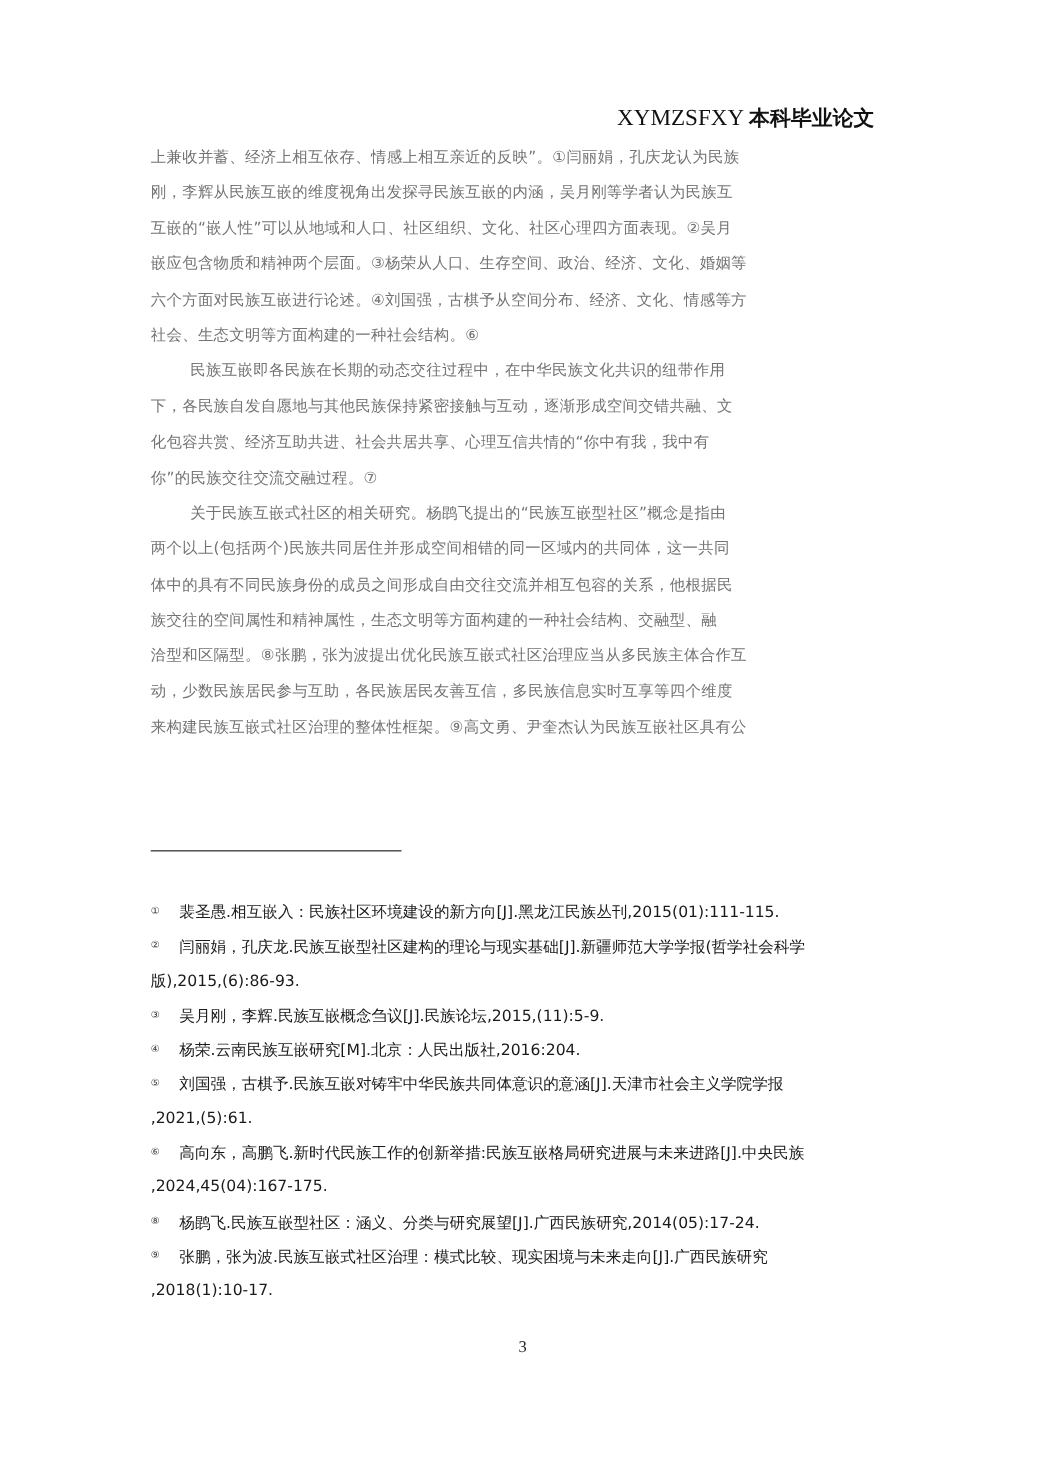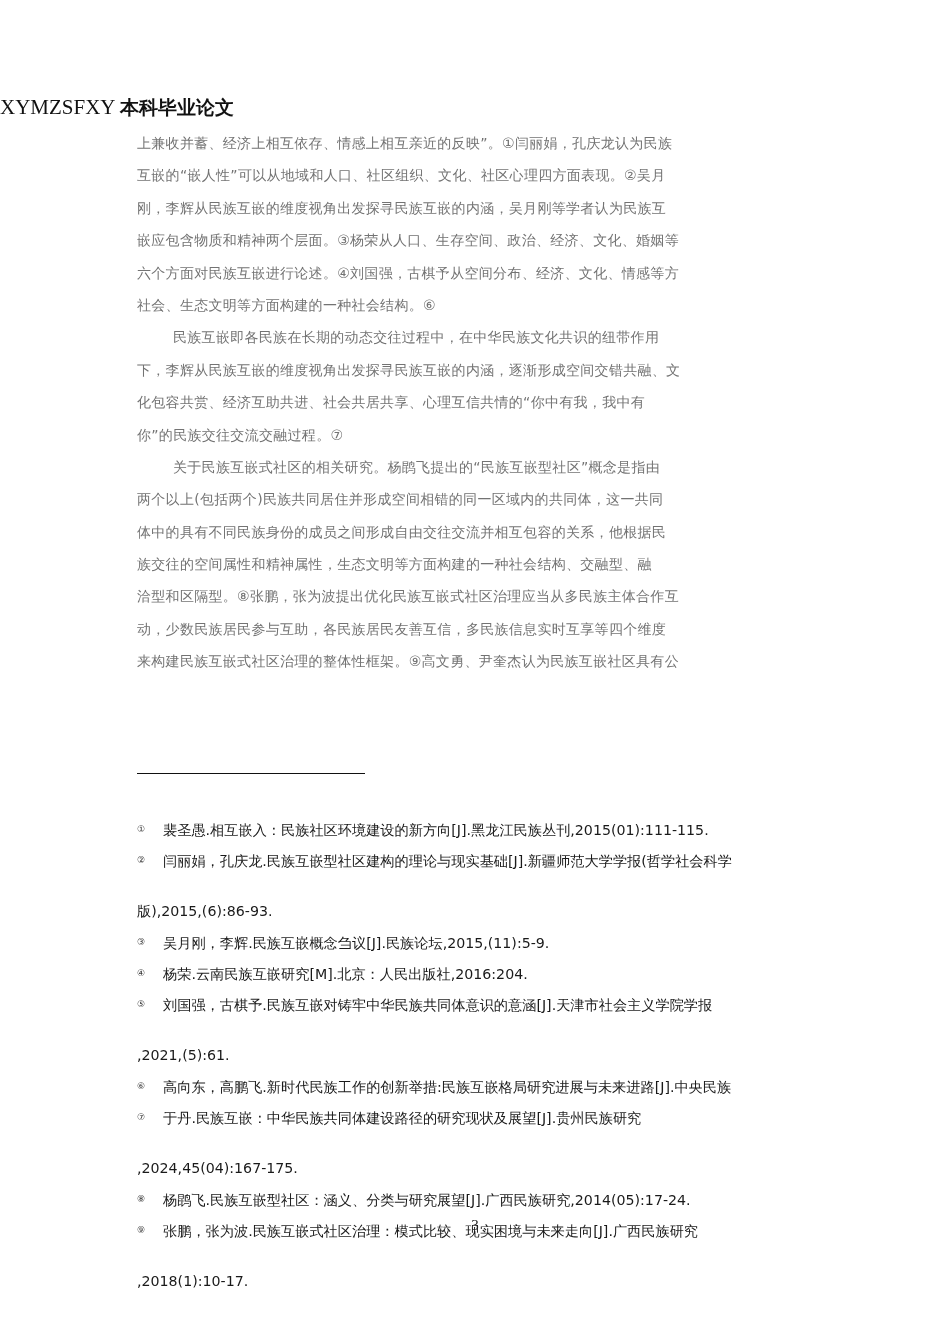--- a/index.html
+++ b/index.html
@@ -3,60 +3,60 @@
   <meta charset="utf-8">
   <style>
     html, body { margin: 0; padding: 0; background: #ffffff; }
     body {
       width: 950px; height: 1344px; position: relative; overflow: hidden;
       font-family: "DejaVu Serif", "Liberation Serif", serif;
       color: #111;
     }
     .header {
       position: absolute; top: 93px; left: 0; width: 795px;
-      text-align: left; font-size: 21px; line-height: 28px;
+      text-align: right; font-size: 21px; line-height: 28px;
       font-family: "Liberation Serif", serif; color: #111;
     }
     .header .cn { font-family: "DejaVu Sans", sans-serif; font-weight: bold; font-size: 19px; }
     .body-lines { position: absolute; left: 137px; top: 127px; width: 720px; }
     .line {
       height: 32.4px; line-height: 32.4px; font-size: 14px; white-space: nowrap;
       font-family: "DejaVu Sans", sans-serif; letter-spacing: 0.3px; color: #737373;
     }
     .line.indent { padding-left: 36px; }
     .fn-rule { position: absolute; left: 137px; top: 773px; width: 228px; height: 0; border-top: 1.3px solid #111; }
     .footnotes { position: absolute; left: 137px; top: 814px; width: 720px; }
     .fn-line {
       height: 31.3px; line-height: 31.3px; font-size: 14.2px; white-space: nowrap;
       font-family: "DejaVu Sans", sans-serif; color: #1a1a1a;
     }
     .fn-line .mark { display: inline-block; width: 26px; font-size: 9px; vertical-align: 3px; color: #333; }
-    .fn-line.cont { padding-left: 0; margin-top: 19px; }
+    .fn-line.cont { padding-left: 0; }
     .page-num {
       position: absolute; top: 1217px; left: 0; width: 950px; text-align: center;
       font-size: 15px; font-family: "Liberation Serif", serif; color: #222;
     }
   </style>
 </head>
 <body>
 
 <div class="header">
   <span>XYMZSFXY</span>
   <span class="cn">本科毕业论文</span>
 </div>
 
 <div class="body-lines" id="body-lines">
     <div class="line">上兼收并蓄、经济上相互依存、情感上相互亲近的反映”。①闫丽娟，孔庆龙认为民族</div>
+    <div class="line">刚，李辉从民族互嵌的维度视角出发探寻民族互嵌的内涵，吴月刚等学者认为民族互</div>
     <div class="line">互嵌的“嵌人性”可以从地域和人口、社区组织、文化、社区心理四方面表现。②吴月</div>
-    <div class="line">刚，李辉从民族互嵌的维度视角出发探寻民族互嵌的内涵，吴月刚等学者认为民族互</div>
     <div class="line">嵌应包含物质和精神两个层面。③杨荣从人口、生存空间、政治、经济、文化、婚姻等</div>
     <div class="line">六个方面对民族互嵌进行论述。④刘国强，古棋予从空间分布、经济、文化、情感等方</div>
     <div class="line">社会、生态文明等方面构建的一种社会结构。⑥</div>
     <div class="line indent">民族互嵌即各民族在长期的动态交往过程中，在中华民族文化共识的纽带作用</div>
-    <div class="line">下，李辉从民族互嵌的维度视角出发探寻民族互嵌的内涵，逐渐形成空间交错共融、文</div>
+    <div class="line">下，各民族自发自愿地与其他民族保持紧密接触与互动，逐渐形成空间交错共融、文</div>
     <div class="line">化包容共赏、经济互助共进、社会共居共享、心理互信共情的“你中有我，我中有</div>
     <div class="line">你”的民族交往交流交融过程。⑦</div>
     <div class="line indent">关于民族互嵌式社区的相关研究。杨鹍飞提出的“民族互嵌型社区”概念是指由</div>
     <div class="line">两个以上(包括两个)民族共同居住并形成空间相错的同一区域内的共同体，这一共同</div>
     <div class="line">体中的具有不同民族身份的成员之间形成自由交往交流并相互包容的关系，他根据民</div>
     <div class="line">族交往的空间属性和精神属性，生态文明等方面构建的一种社会结构、交融型、融</div>
     <div class="line">洽型和区隔型。⑧张鹏，张为波提出优化民族互嵌式社区治理应当从多民族主体合作互</div>
     <div class="line">动，少数民族居民参与互助，各民族居民友善互信，多民族信息实时互享等四个维度</div>
     <div class="line">来构建民族互嵌式社区治理的整体性框架。⑨高文勇、尹奎杰认为民族互嵌社区具有公</div>
   </div>
@@ -65,20 +65,19 @@
 
 <div class="footnotes" id="footnotes">
     <div class="fn-line"><span class="mark">①</span><span>裴圣愚.相互嵌入：民族社区环境建设的新方向[J].黑龙江民族丛刊,2015(01):111-115.</span></div>
     <div class="fn-line"><span class="mark">②</span><span>闫丽娟，孔庆龙.民族互嵌型社区建构的理论与现实基础[J].新疆师范大学学报(哲学社会科学</span></div>
     <div class="fn-line cont"><span>版),2015,(6):86-93.</span></div>
     <div class="fn-line"><span class="mark">③</span><span>吴月刚，李辉.民族互嵌概念刍议[J].民族论坛,2015,(11):5-9.</span></div>
     <div class="fn-line"><span class="mark">④</span><span>杨荣.云南民族互嵌研究[M].北京：人民出版社,2016:204.</span></div>
     <div class="fn-line"><span class="mark">⑤</span><span>刘国强，古棋予.民族互嵌对铸牢中华民族共同体意识的意涵[J].天津市社会主义学院学报</span></div>
     <div class="fn-line cont"><span>,2021,(5):61.</span></div>
     <div class="fn-line"><span class="mark">⑥</span><span>高向东，高鹏飞.新时代民族工作的创新举措:民族互嵌格局研究进展与未来进路[J].中央民族</span></div>
-    <div class="fn-line"><span class="mark">⑦</span><span>于丹.民族互嵌：中华民族共同体建设路径的研究现状及展望[J].贵州民族研究</span></div>
     <div class="fn-line cont"><span>,2024,45(04):167-175.</span></div>
     <div class="fn-line"><span class="mark">⑧</span><span>杨鹍飞.民族互嵌型社区：涵义、分类与研究展望[J].广西民族研究,2014(05):17-24.</span></div>
     <div class="fn-line"><span class="mark">⑨</span><span>张鹏，张为波.民族互嵌式社区治理：模式比较、现实困境与未来走向[J].广西民族研究</span></div>
     <div class="fn-line cont"><span>,2018(1):10-17.</span></div>
   </div>
 
 <div class="page-num">3</div>
 
 </body></html>

